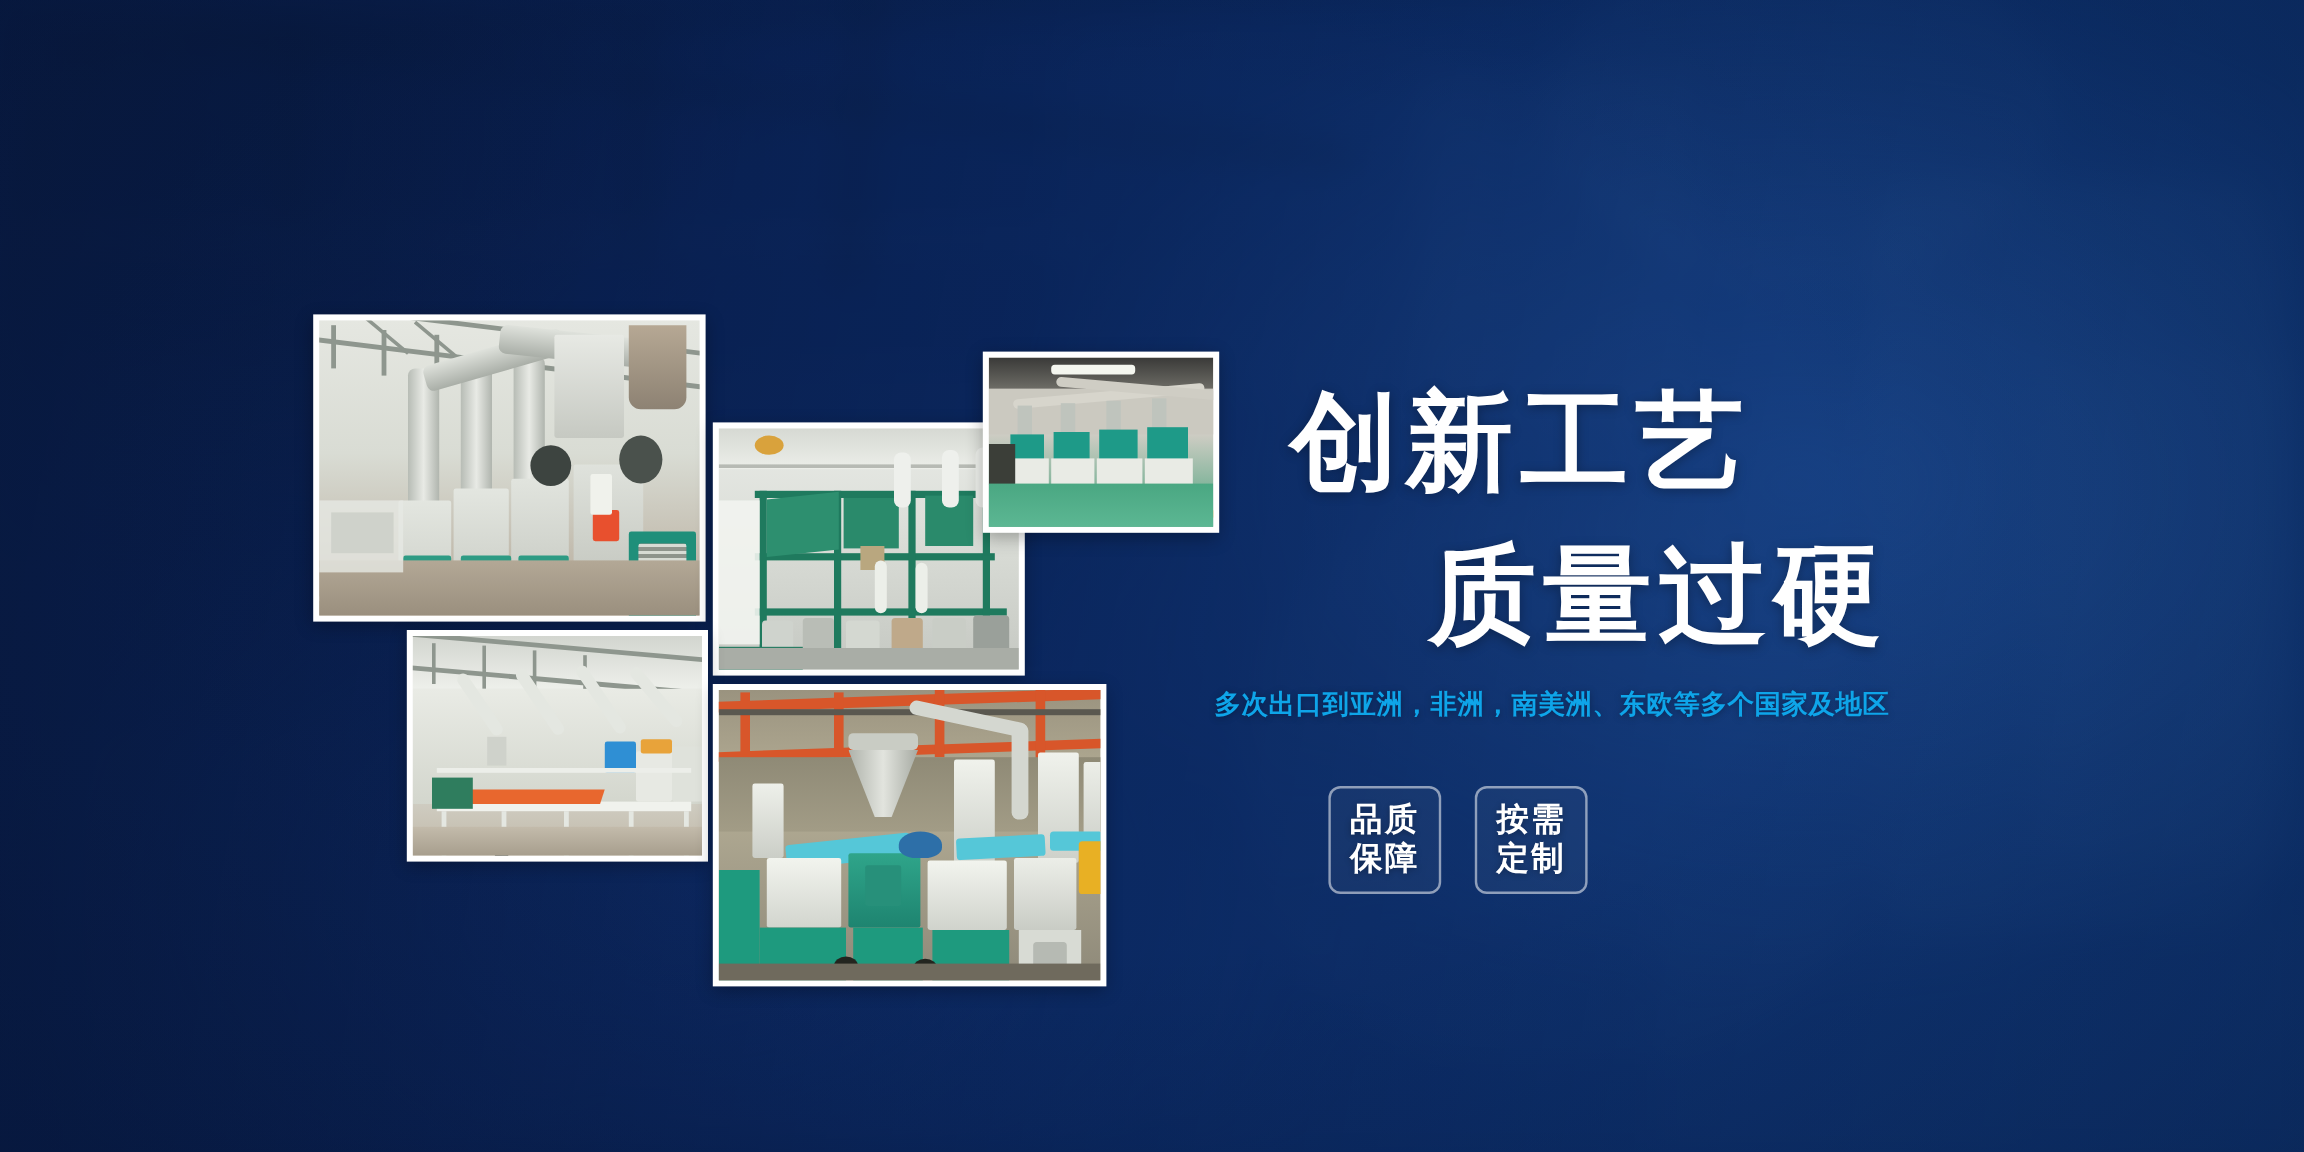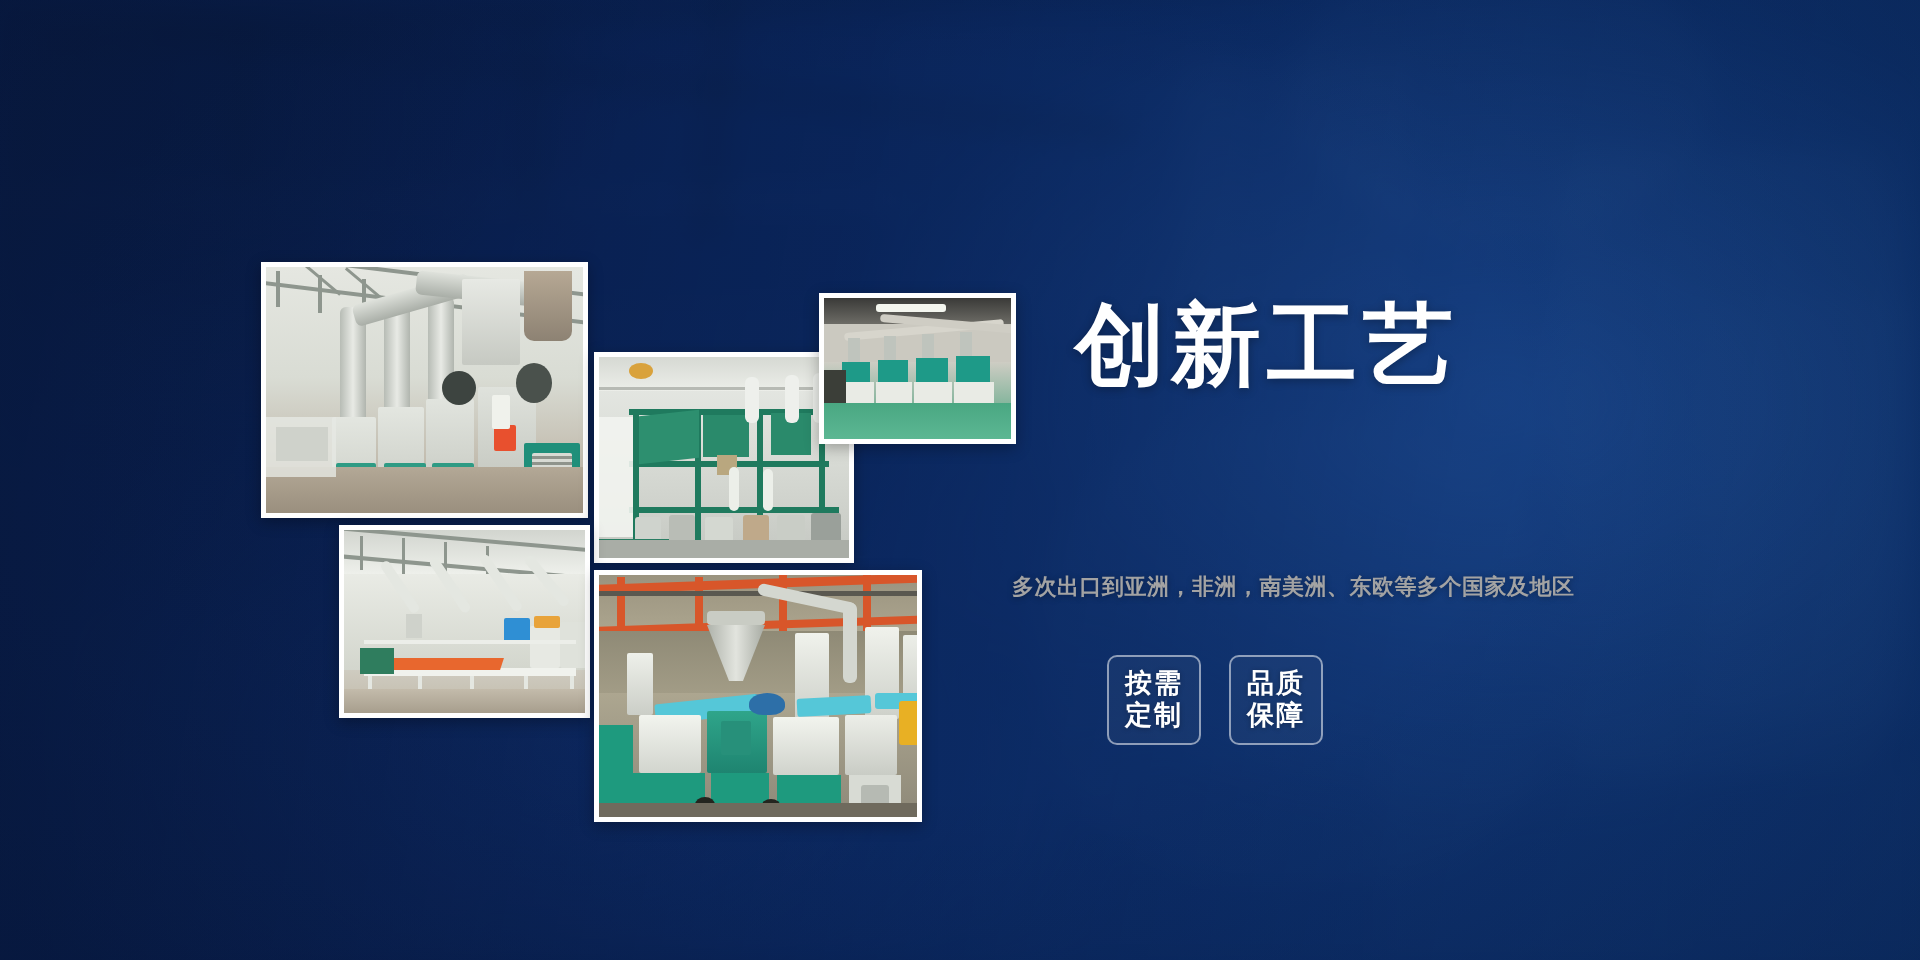--- a/index.html
+++ b/index.html
@@ -106,31 +106,32 @@
 
   
   .headline {
     position: absolute;
     color: #ffffff;
     font-weight: 700;
     letter-spacing: 6px;
     line-height: 1;
     white-space: nowrap;
     text-shadow: 0 2px 10px rgba(0,0,0,.30);
+    margin-top: 24px;
   }
   #headline-line-1 { left: 1075px; top: 300px; font-size: 90px; }
   #headline-line-2 { left: 1190px; top: 428px; font-size: 90px; }
 
   #subtitle {
     position: absolute;
     left: 1012px;
     top: 572px;
     font-size: 22px;
     font-weight: 700;
-    color: #a3a3a3;
+    color: #0ea5e9;
     letter-spacing: .5px;
     white-space: nowrap;
     text-shadow: 0 1px 6px rgba(0,0,0,.35);
   }
 
   #badges {
     position: absolute;
     left: 1107px;
     top: 655px;
     display: flex;
@@ -386,27 +387,28 @@
       <div class="sk" style="left:250px;top:200px;width:52px;height:42px;background:#d8dbd4;"></div>
       <div class="sk" style="left:262px;top:210px;width:28px;height:26px;background:#b6bab3;border-radius:3px;"></div>
       <div class="sk" style="left:0;top:150px;width:34px;height:92px;background:#1e9a7e;"></div>
       <div class="sk" style="left:96px;top:222px;width:20px;height:16px;border-radius:50%;background:#23251f;"></div>
       <div class="sk" style="left:162px;top:224px;width:20px;height:16px;border-radius:50%;background:#23251f;"></div>
       <div class="floor sk" style="height:14px;background:#6f6a5d;"></div>
     </div>
   </div>
 
   <div class="headline" id="headline-line-1">创新工艺</div>
+  <div class="headline" id="headline-line-2">质量过硬</div>
 
   <div id="subtitle">多次出口到亚洲，非洲，南美洲、东欧等多个国家及地区</div>
 
   <div id="badges">
+    <div class="badge">
+      <span>品质</span>
+      <span>保障</span>
+    </div>
     <div class="badge">
       <span>按需</span>
       <span>定制</span>
     </div>
-    <div class="badge">
-      <span>品质</span>
-      <span>保障</span>
-    </div>
   </div>
 
 </div>
 
 </body></html>

